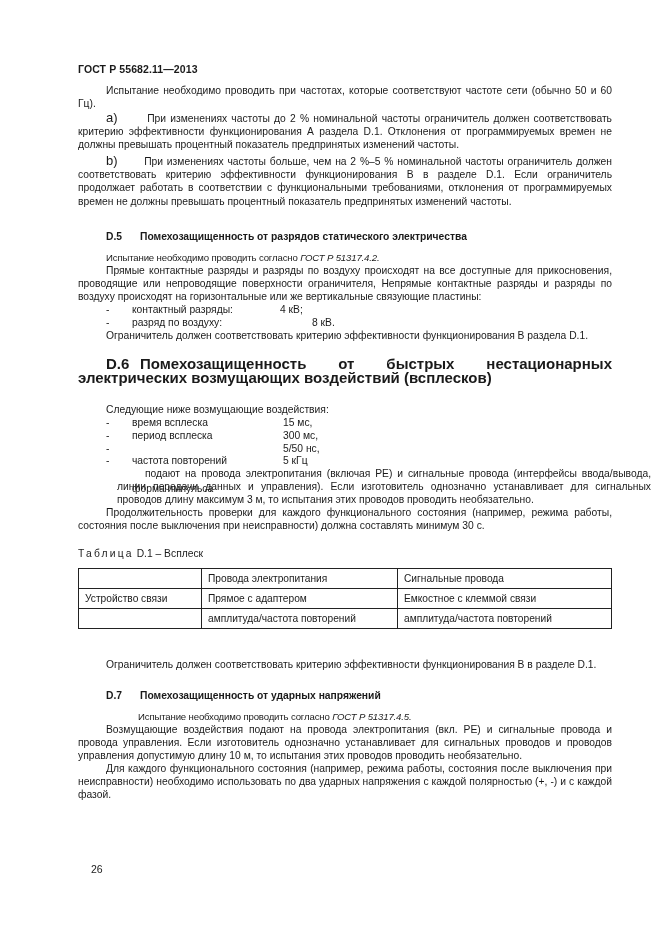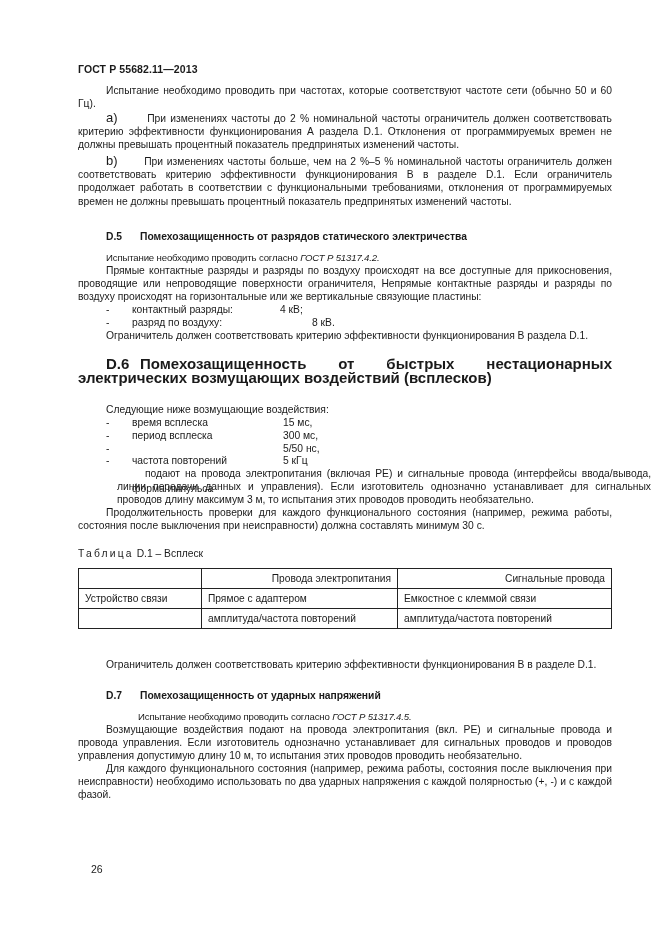--- a/index.html
+++ b/index.html
@@ -14,21 +14,21 @@
   .head .num { display: inline-block; width: 34px; }
   .head6 { position: absolute; left: 78px; width: 534px; font-size: 15px; font-weight: bold; line-height: 13.5px; text-align: justify; text-indent: 28px; }
   .head6 .num { display: inline-block; width: 34px; text-indent: 0; }
   .lbl { font-size: 13px; }
   .sm { font-size: 9.6px; letter-spacing: -0.15px; }
   .it { font-style: italic; }
   table.t { position: absolute; left: 78px; top: 566px; width: 534px; border-collapse: collapse; font-size: 10.2px; }
   table.t td { border: 1px solid #222; height: 19px; padding: 0 6px; vertical-align: middle; }
   table.t td.c1 { width: 110px; }
   table.t td.c2 { width: 183px; }
-  table.t td.center { text-align: right; }
+  table.t td.center { text-align: left; }
   .caption { position: absolute; left: 78px; top: 546px; font-size: 10.3px; }
   .caption .sp { letter-spacing: 2.2px; }
   .pgnum { position: absolute; left: 91px; top: 861px; font-size: 10.5px; text-align: right; }
 </style>
 </head>
 <body>
 
 <div class="page">
 
   <div class="hdr">ГОСТ Р 55682.11—2013</div>

